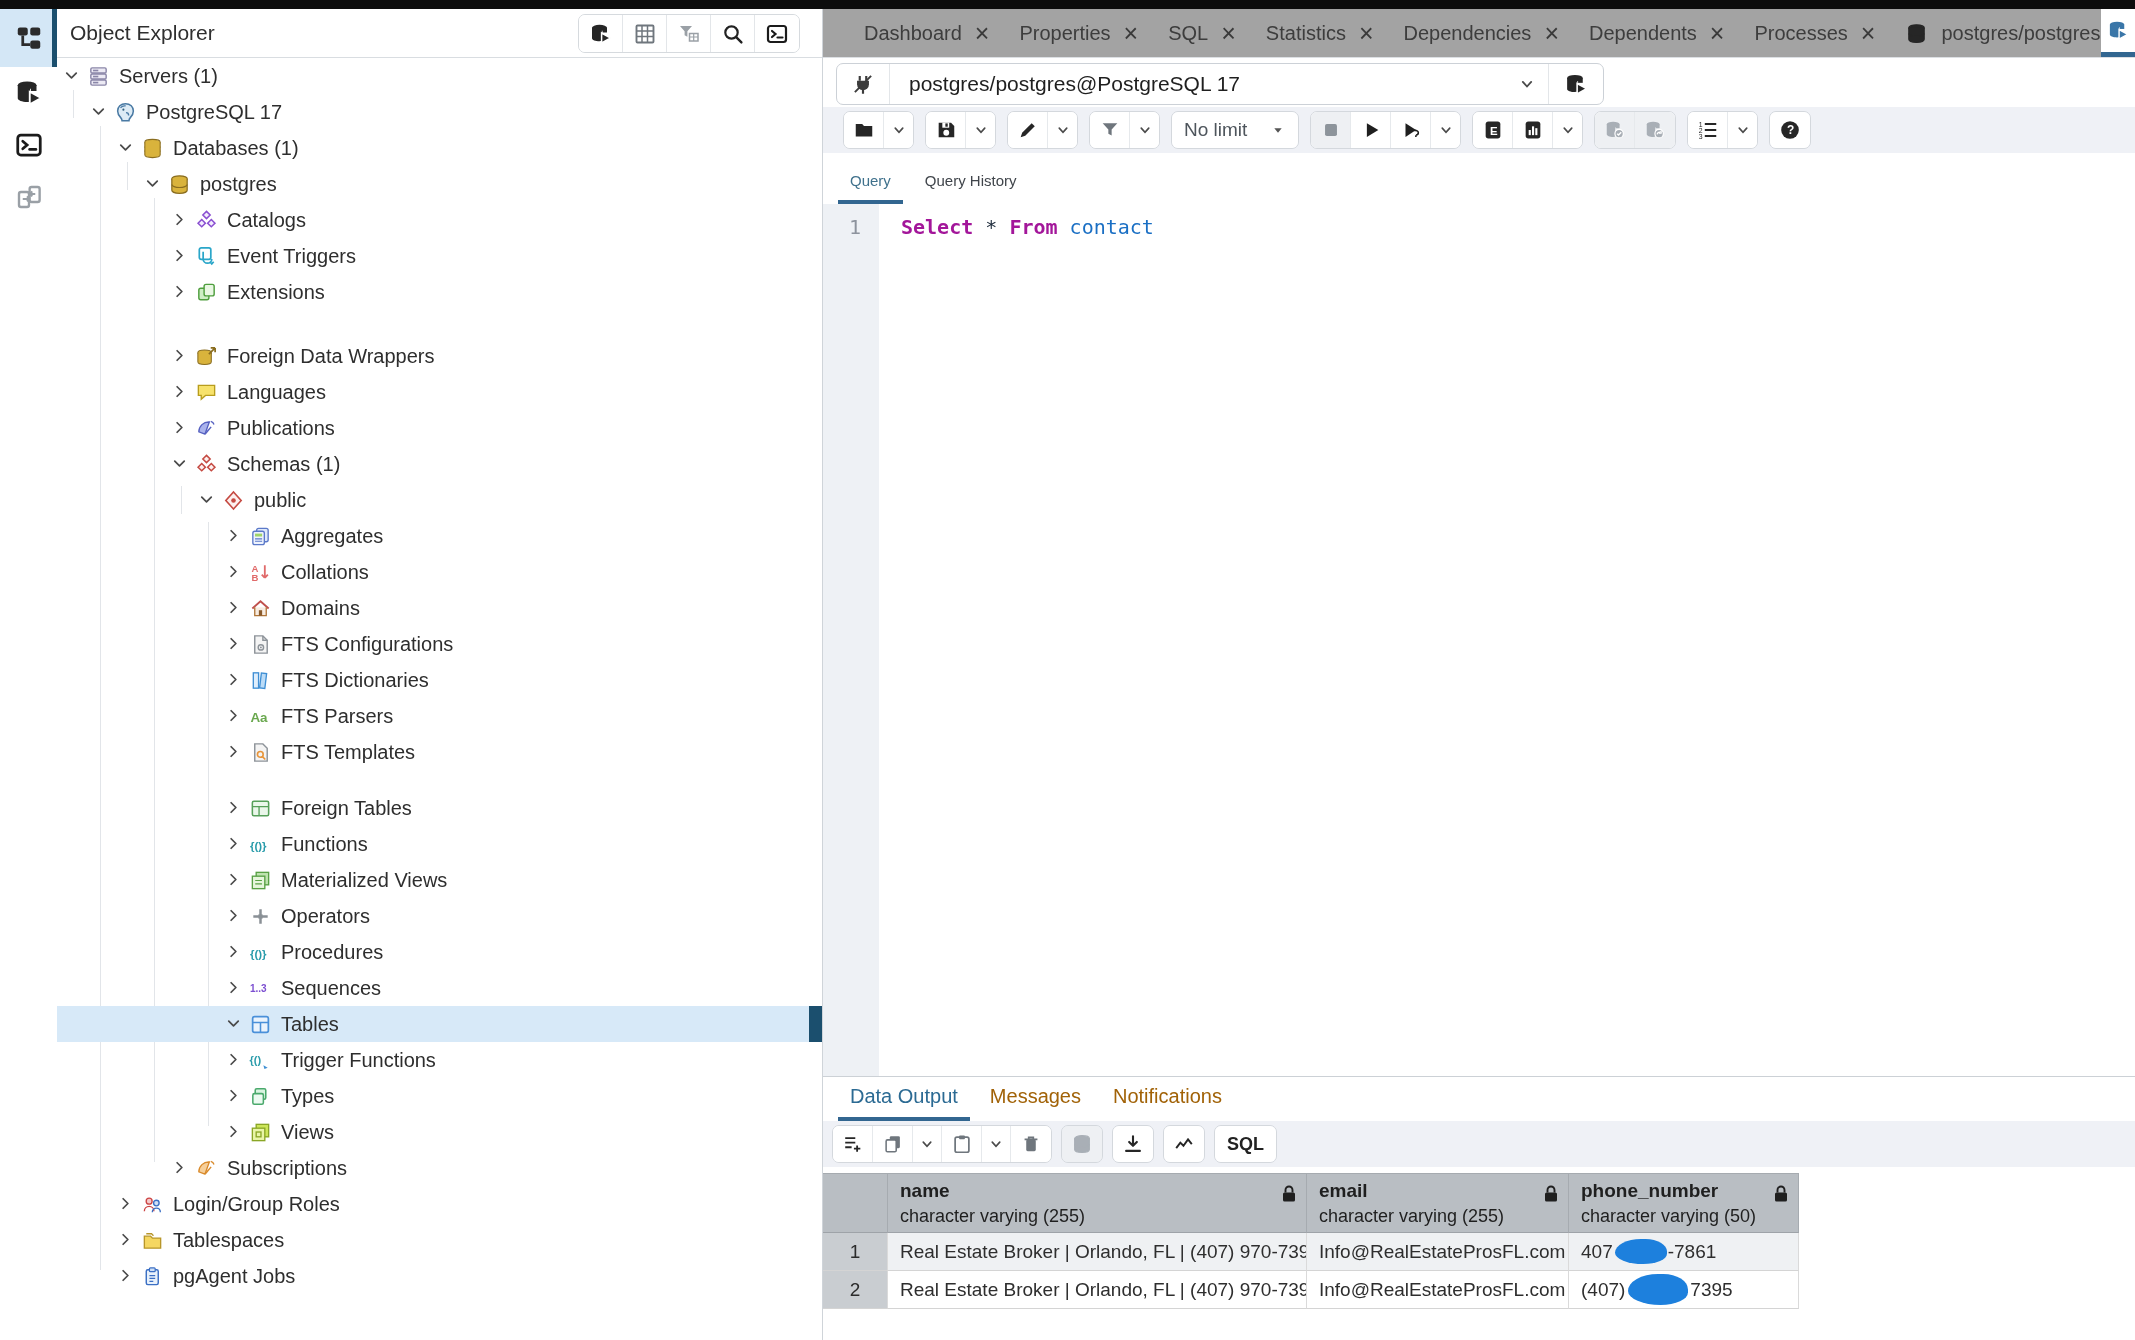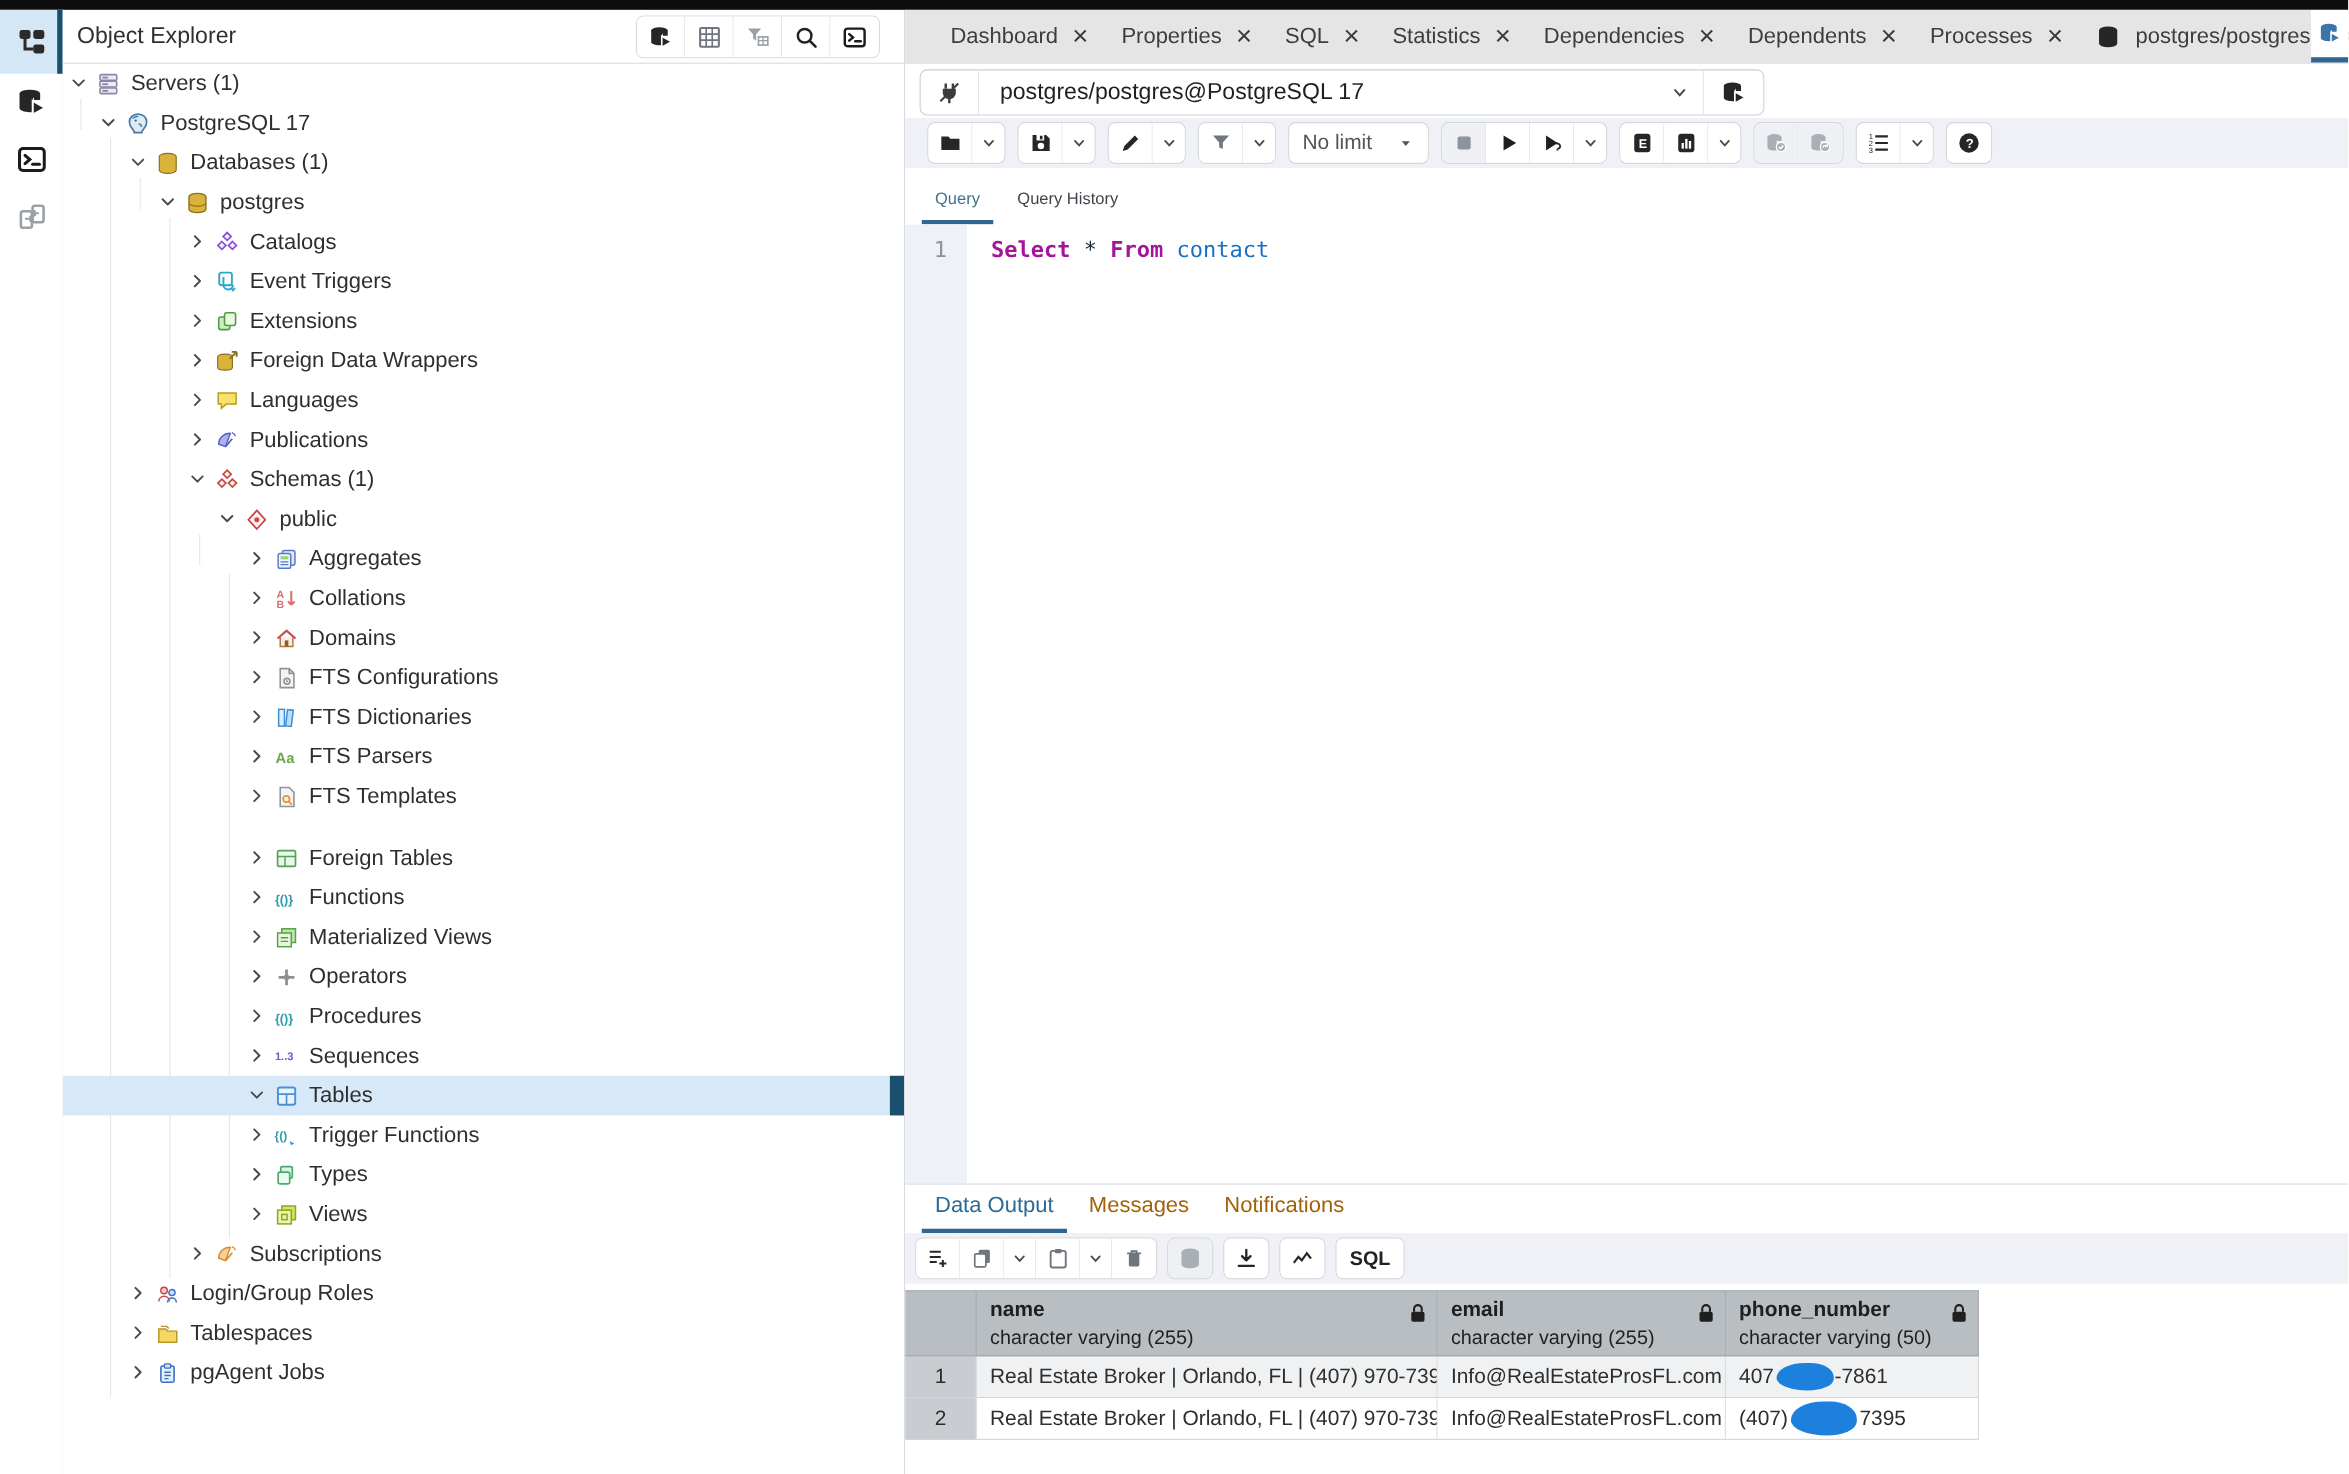--- a/index.html
+++ b/index.html
@@ -31,21 +31,21 @@
   .trow .chev{width:22px;height:20px;flex:0 0 22px;}
   .trow .chev .ic{width:19px;height:19px;}
   .trow .ticon{width:23px;height:23px;flex:0 0 23px;margin:0 9px 0 3px;}
   .trow .tlabel{font-size:20px;color:#2e2e2e;}
   .trow.selected{background:#d7e9f8;}
   .trow.selected::after{content:'';position:absolute;right:0;top:0;width:13px;height:36px;background:#1b4f6e;}
 
   
   .main{position:absolute;top:9px;left:822px;right:0;bottom:0;border-left:1px solid #cfd4d9;display:flex;flex-direction:column;background:#fff;}
 
-  .tabbar{height:48px;flex:0 0 48px;display:flex;align-items:center;background:#e5e5e5;border-bottom:1px solid #dcdfe3;
+  .tabbar{height:48px;flex:0 0 48px;display:flex;align-items:center;background:#a3a3a3;border-bottom:1px solid #dcdfe3;
           padding-left:26px;position:relative;overflow:hidden;}
   .ttab{display:flex;align-items:center;gap:13px;padding:0 15px;height:100%;font-size:20px;color:#3d3d3d;cursor:pointer;}
   .ttab .tx{white-space:nowrap;}
   .ttab .x{font-size:25px;color:#3a3a3a;line-height:1;cursor:pointer;}
   .ttab .tabicon{width:23px;height:23px;}
   .ttab.partial{position:absolute;right:0;top:0;width:34px;padding:0 0 0 6px;background:#fff;border-bottom:5px solid #326690;box-sizing:border-box;}
 
   .connrow{height:49px;flex:0 0 49px;position:relative;background:#fff;}
   .connpill{position:absolute;left:13px;top:5px;width:766px;height:40px;border:1px solid #ccd1d7;border-radius:7px;display:flex;align-items:center;background:#fff;cursor:pointer;}
   .connpill .cseg{height:100%;display:flex;align-items:center;justify-content:center;}
@@ -320,21 +320,21 @@
               </svg>
             </span></span>
           <span class="ic ticon">
             <svg viewBox="0 0 24 24">
               <rect x="4" y="7.5" width="10.5" height="12" rx="2" fill="#cdeec4" stroke="#4e9e3d" stroke-width="1.5"></rect>
               <rect x="9.5" y="3.5" width="10.5" height="12" rx="2" fill="#e9f7e3" stroke="#4e9e3d" stroke-width="1.5"></rect>
             </svg>
           </span>
           <span class="tlabel">Extensions</span>
         </div>
-        <div class="trow" style="padding-left: 113px;">
+        <div class="trow" style="padding-left: 113px; margin-top: 28px;">
           <span class="chev"><span class="ic">
               <svg viewBox="0 0 24 24">
                 <path d="M9 6l6 6-6 6" fill="none" stroke="#4a4a4a" stroke-width="2.2" stroke-linecap="round" stroke-linejoin="round"></path>
               </svg>
             </span></span>
           <span class="ic ticon">
             <svg viewBox="0 0 24 24">
               <ellipse cx="10" cy="8" rx="7" ry="2.8" fill="#d9b33c" stroke="#8a6d1f" stroke-width="1.1"></ellipse>
               <path d="M3 8v9.5c0 1.6 3.1 2.8 7 2.8s7-1.2 7-2.8V8" fill="#d9b33c" stroke="#8a6d1f" stroke-width="1.1"></path>
               <path d="M14.5 9.5 21 3m0 0h-4.6M21 3v4.6" fill="none" stroke="#8a6d1f" stroke-width="1.8"></path>

